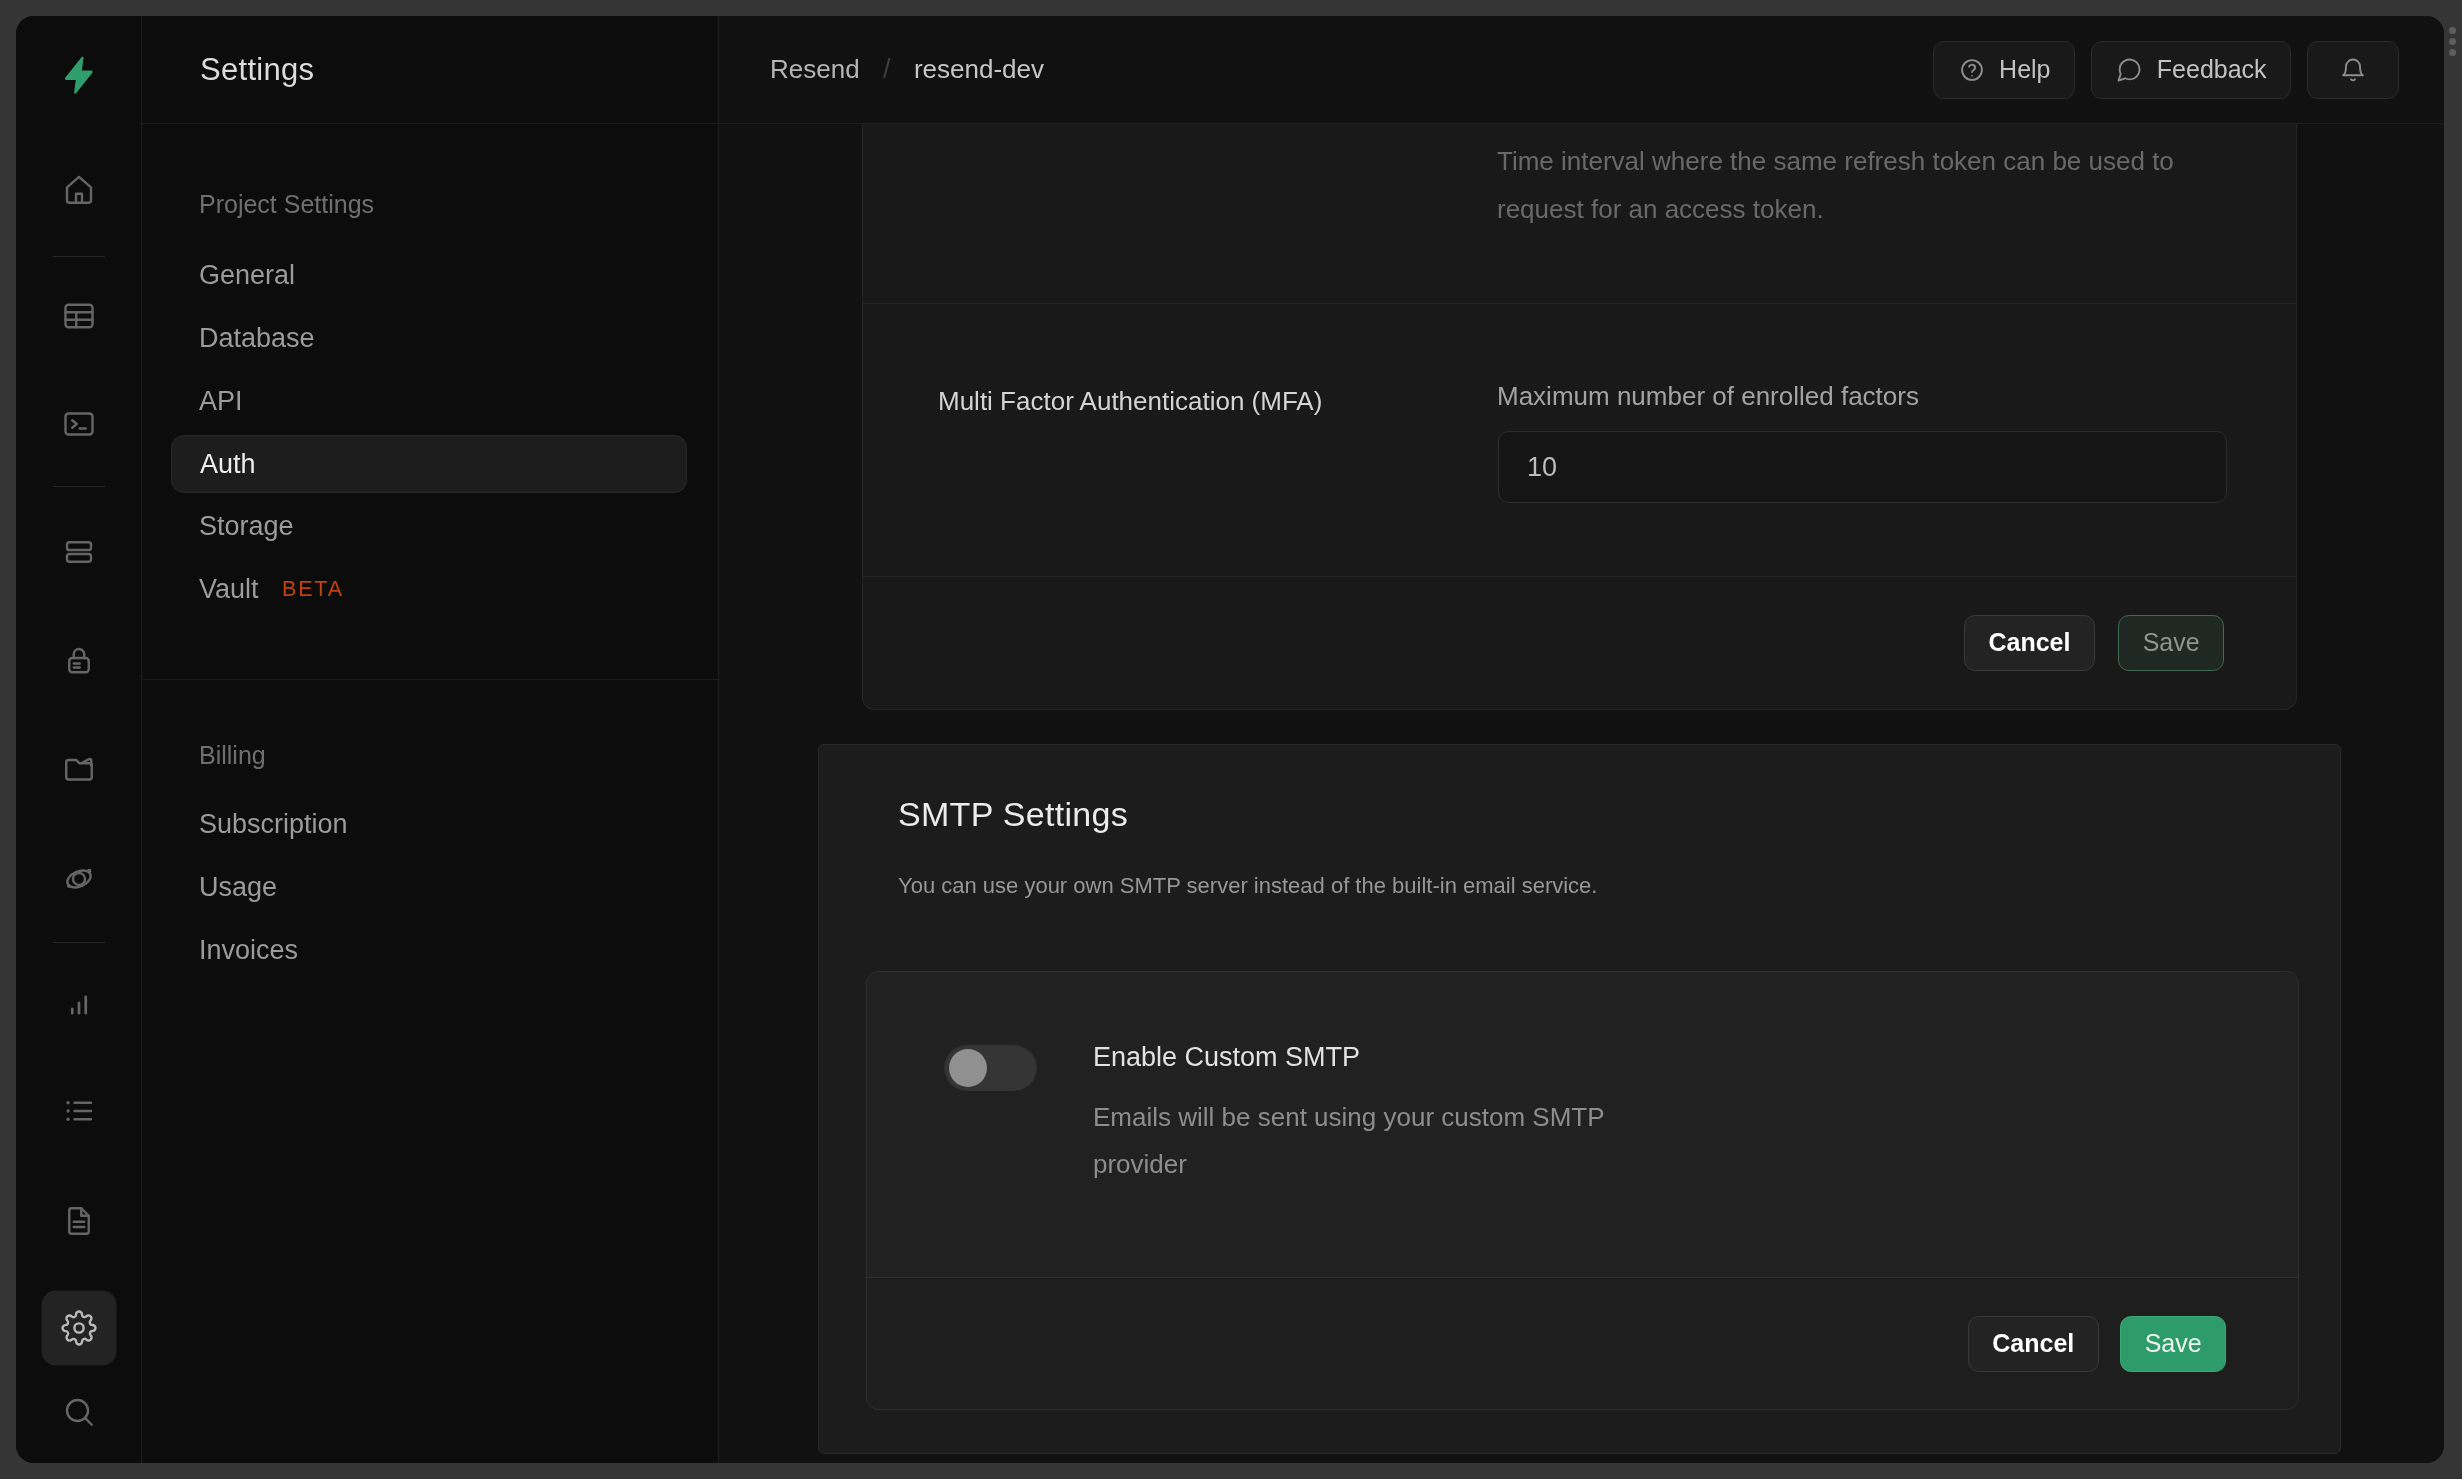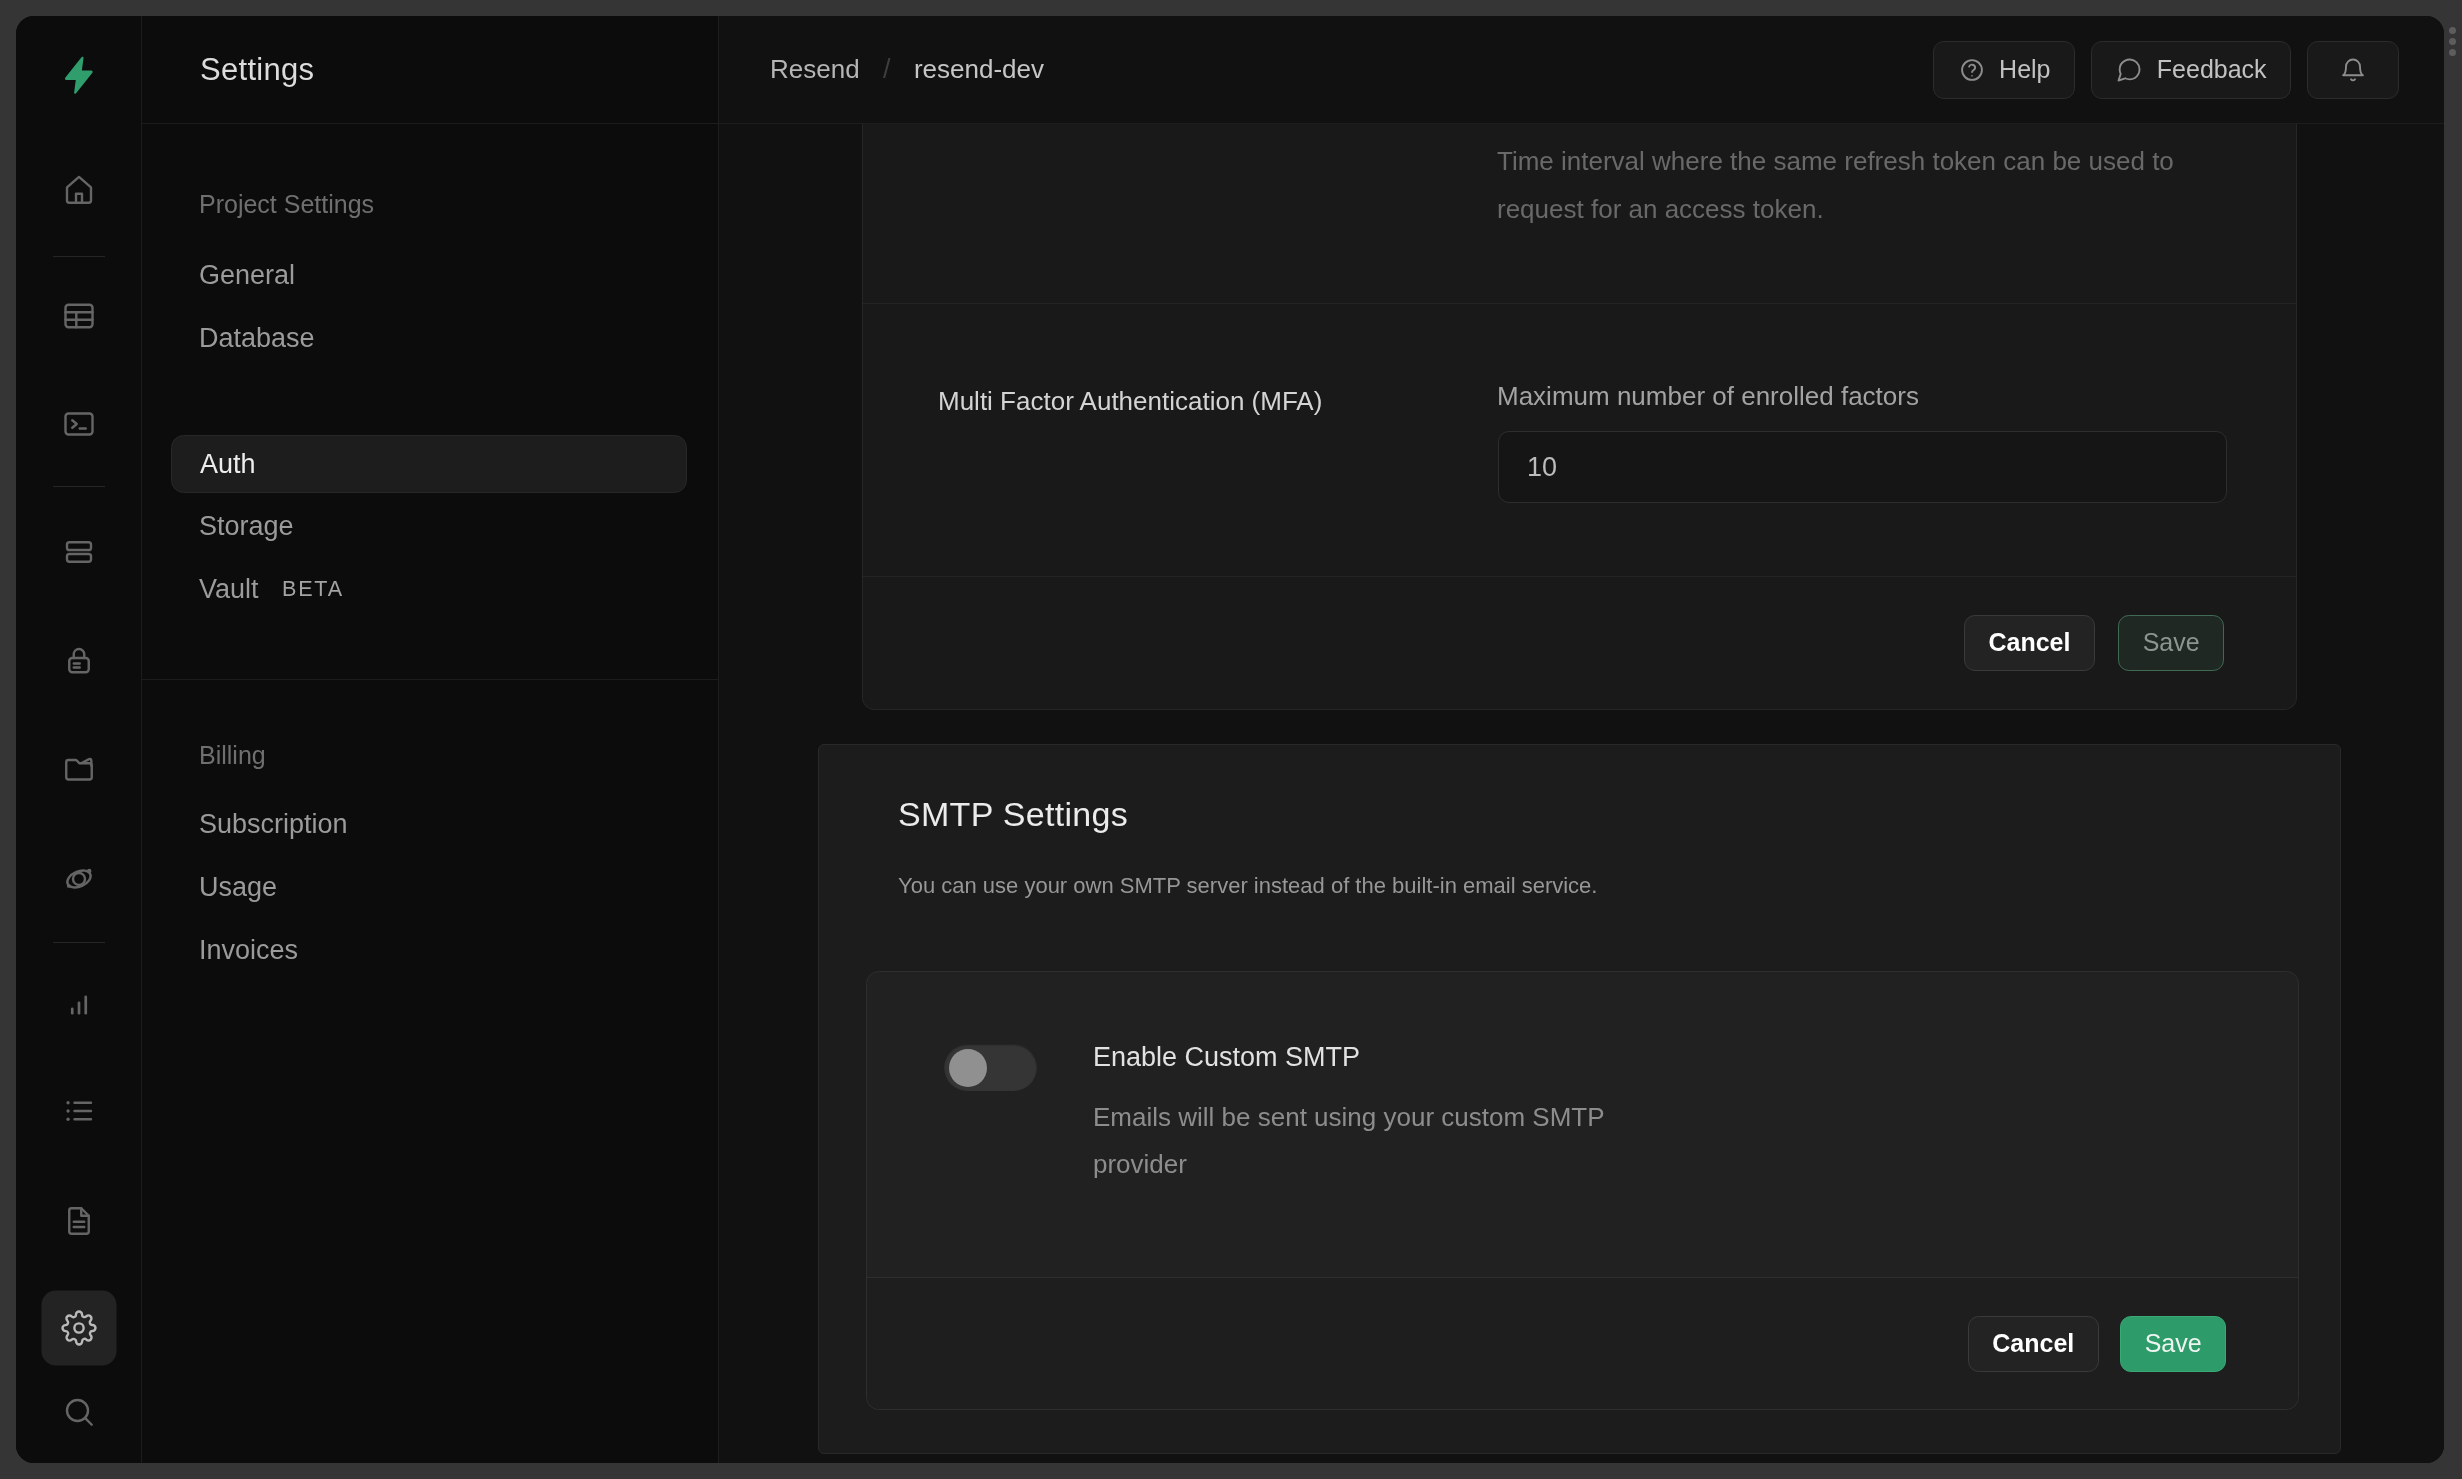--- a/index.html
+++ b/index.html
@@ -17,21 +17,21 @@
   .rail-active-pill { position:absolute; left:50%; transform:translate(-50%,-50%); width:75px; height:75px; background:#232323; border-radius:14.4px; }
   .rail-item.active { color:#b9b9b9; }
 
   
   .settings-nav { position:relative; width:577px; flex:0 0 577px; border-right:0.9px solid #1d1d1d; background:#0c0c0c; }
   .nav-header { position:absolute; top:0; left:0; right:0; height:108px; border-bottom:0.9px solid #1d1d1d; display:flex; align-items:center; padding-left:58px; }
   .nav-title { font-size:31px; color:#dcdcdc; letter-spacing:0.3px; }
   .nav-heading { position:absolute; left:57px; transform:translateY(-50%); font-size:25px; color:#6f6f6f; }
   .nav-item { position:absolute; left:29px; right:31px; height:58px; transform:translateY(-50%); display:flex; align-items:center; padding-left:28px; border-radius:12.6px; font-size:27px; color:#9b9b9b; cursor:pointer; }
   .nav-item.active { background:#1d1d1d; border:0.9px solid #272727; color:#ededed; }
-  .nav-badge { margin-left:23.4px; font-size:21.6px; letter-spacing:1.8px; color:#a3a3a3; }
+  .nav-badge { margin-left:23.4px; font-size:21.6px; letter-spacing:1.8px; color:#c2410c; }
   .nav-divider { position:absolute; left:0; right:0; height:0.9px; background:#1c1c1c; }
 
   
   .main { position:relative; flex:1; background:#111111; }
   .main-header { position:absolute; top:0; left:0; right:0; height:108px; border-bottom:0.9px solid #1d1d1d; display:flex; align-items:center; padding:0 45px 0 51px; }
   .breadcrumb { display:flex; align-items:flex-start; font-size:26px; }
   .crumb-org { color:#b5b5b5; cursor:pointer; }
   .crumb-sep { color:#3e3e3e; margin:0 23.4px; font-size:27px; }
   .crumb-project { color:#c6c6c6; cursor:pointer; }
   .header-actions { margin-left:auto; display:flex; align-items:center; gap:16px; }
@@ -190,20 +190,23 @@
       </div>
 
       <div class="nav-heading" style="top:188px">Project Settings</div>
 
       <div class="nav-item" style="top:259px">
           <span>General</span>
         </div>
       <div class="nav-item" style="top:322px">
           <span>Database</span>
         </div>
+      <div class="nav-item" style="top:385px">
+          <span>API</span>
+        </div>
       <div class="nav-item active" style="top:448px">
           <span>Auth</span>
         </div>
       <div class="nav-item" style="top:510px">
           <span>Storage</span>
         </div>
       <div class="nav-item" style="top:573px">
         <span>Vault</span>
         <span class="nav-badge">BETA</span>
       </div>

